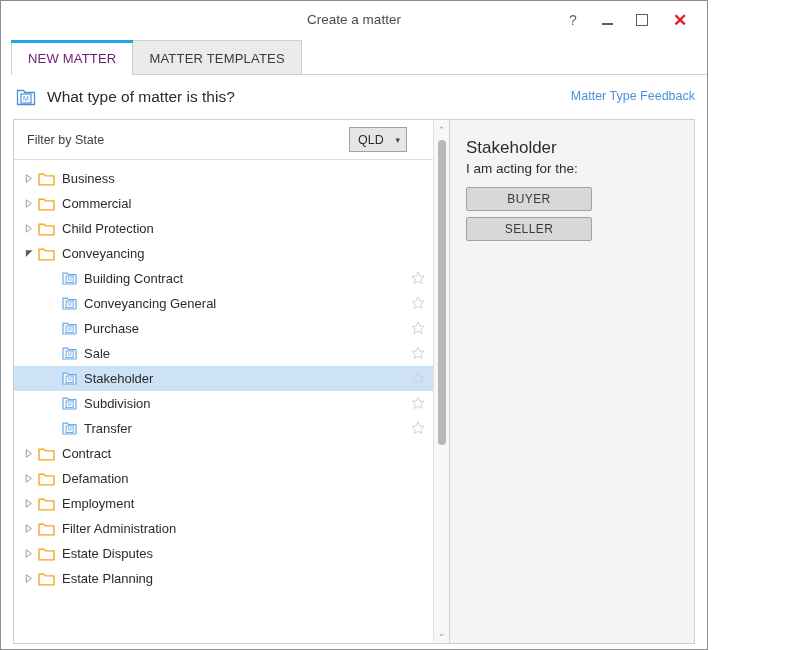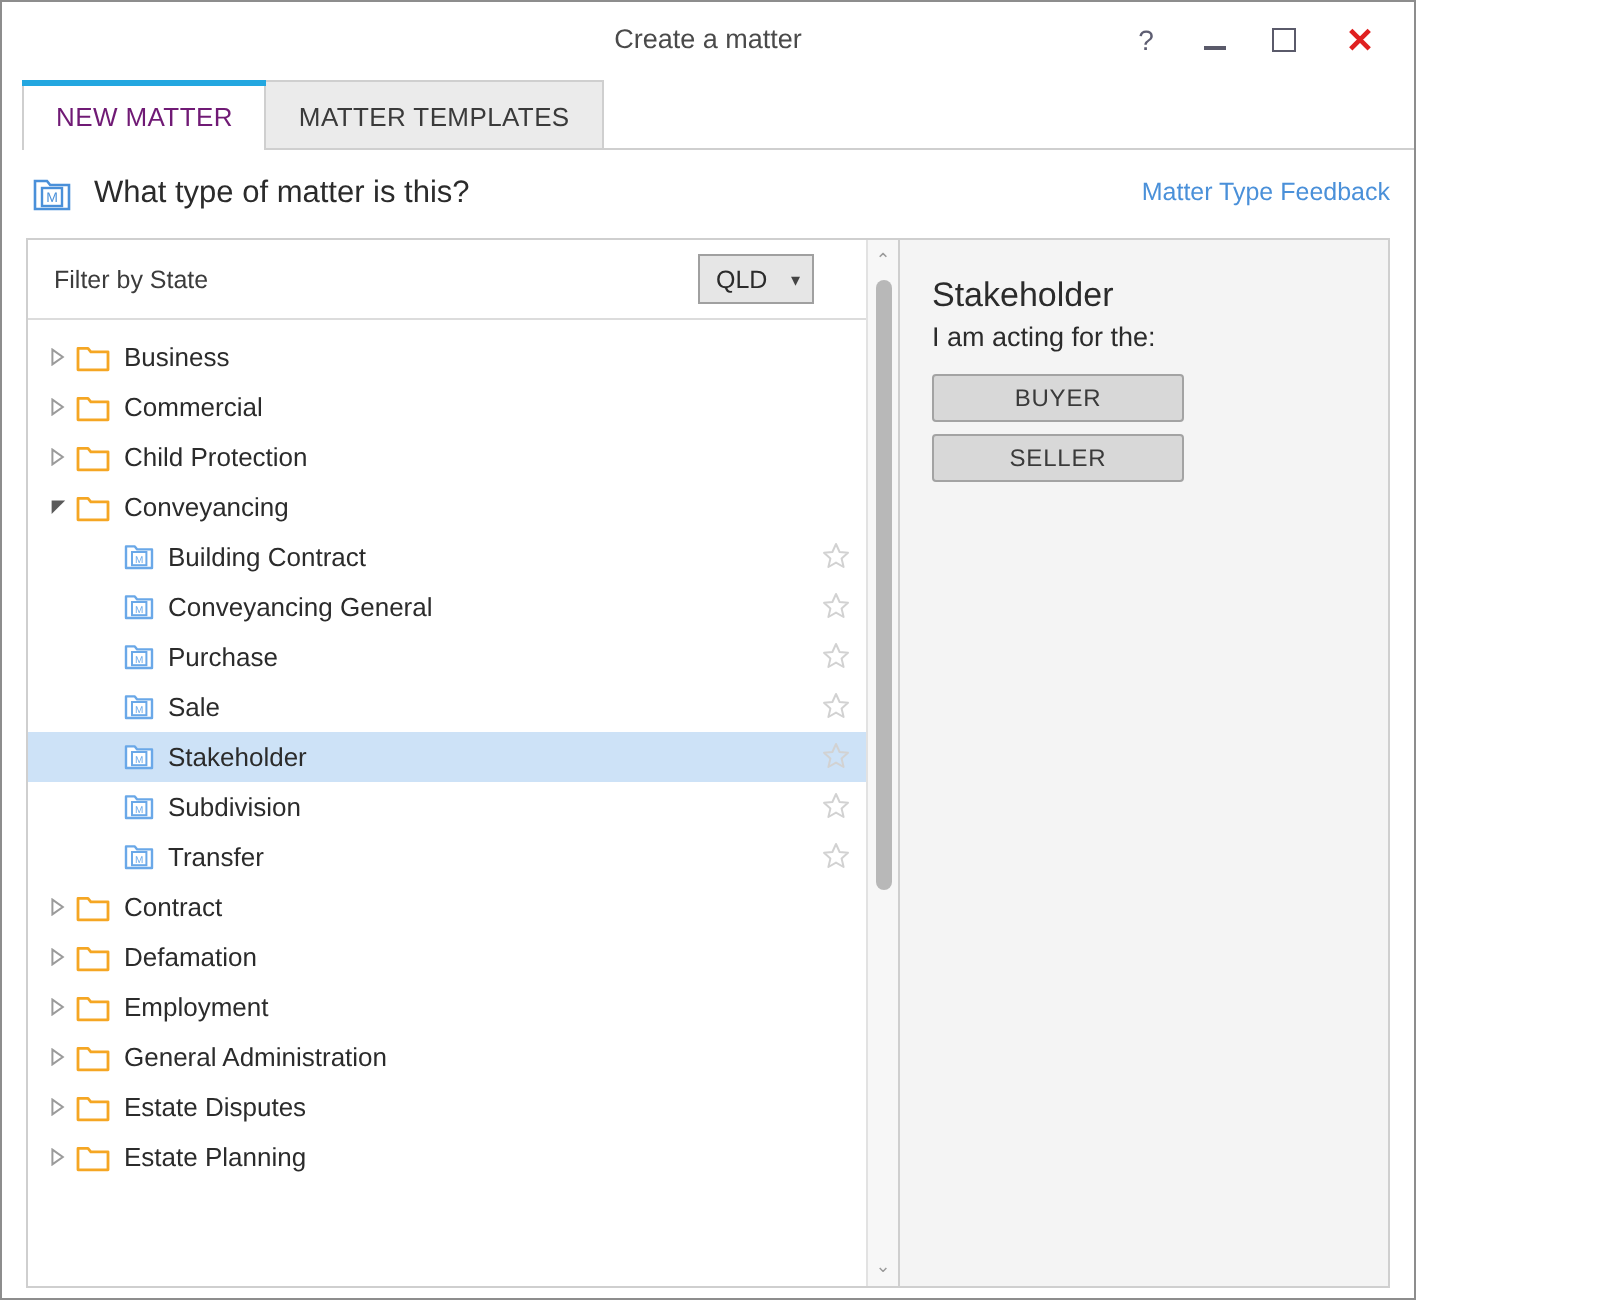--- a/index.html
+++ b/index.html
@@ -483,21 +483,21 @@
             </div>
             <div class="row indent-0">
               <span class="arrow">
                 <svg width="8" height="9" viewBox="0 0 8 9">
                   <path d="M1.2 0.8 L6.4 4.5 L1.2 8.2 Z" fill="none" stroke="#9b9b9b" stroke-width="1"></path>
                 </svg>
               </span>
               <svg class="folder-icon" viewBox="0 0 17 14">
                 <path d="M1 2.2 h5 l1.4 1.7 h8.6 v9 h-15 z" fill="#ffffff" stroke="#f5a623" stroke-width="1.4" stroke-linejoin="round"></path>
               </svg>
-              <span class="row-label">General Administration</span>
+              <span class="row-label">Filter Administration</span>
             </div>
             <div class="row indent-0">
               <span class="arrow">
                 <svg width="8" height="9" viewBox="0 0 8 9">
                   <path d="M1.2 0.8 L6.4 4.5 L1.2 8.2 Z" fill="none" stroke="#9b9b9b" stroke-width="1"></path>
                 </svg>
               </span>
               <svg class="folder-icon" viewBox="0 0 17 14">
                 <path d="M1 2.2 h5 l1.4 1.7 h8.6 v9 h-15 z" fill="#ffffff" stroke="#f5a623" stroke-width="1.4" stroke-linejoin="round"></path>
               </svg>

